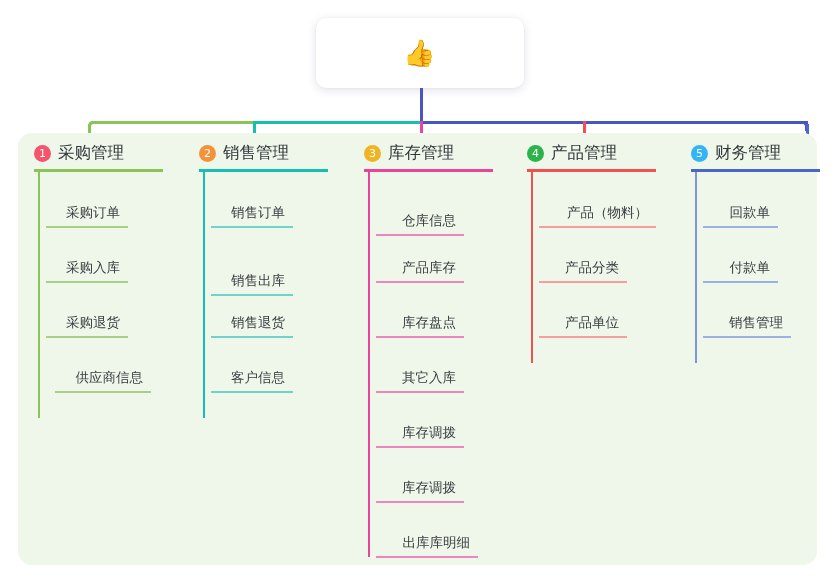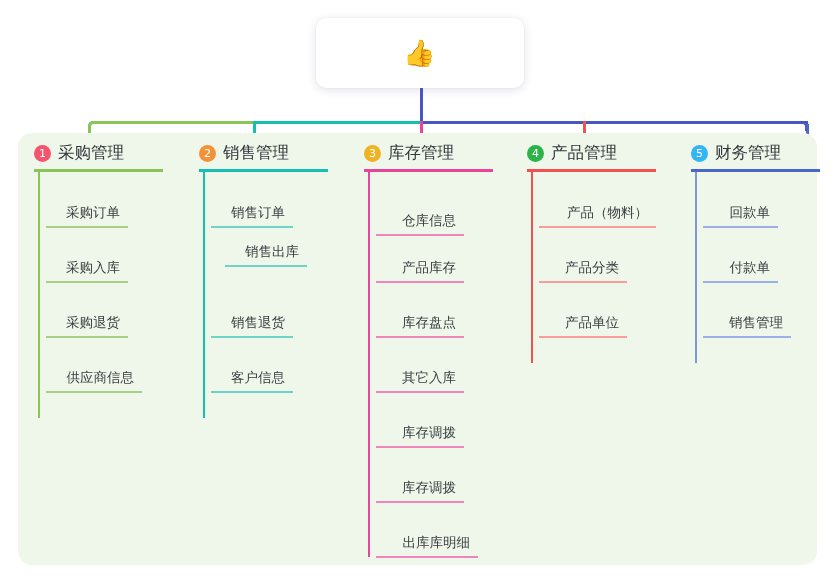--- a/index.html
+++ b/index.html
@@ -92,39 +92,39 @@
         <span class="item-rule" style="background:#a8cf86;width:82px;"></span>
       </div>
       <div class="item" style="top:126px;">
         <span class="item-label">采购入库</span>
         <span class="item-rule" style="background:#a8cf86;width:82px;"></span>
       </div>
       <div class="item" style="top:181px;">
         <span class="item-label">采购退货</span>
         <span class="item-rule" style="background:#a8cf86;width:82px;"></span>
       </div>
-      <div class="item" style="top:236px;">
+      <div class="item" style="top:236px;margin-left:9px;">
         <span class="item-label">供应商信息</span>
         <span class="item-rule" style="background:#a8cf86;width:96px;"></span>
       </div>
     </div>
 
     <div class="col" style="left:181px;width:152px;">
       <div class="col-head">
         <span class="badge" style="background:#f29339;">2</span>
         <span class="col-title">销售管理</span>
       </div>
       <div class="head-rule" style="width:129px;background:#17bfb0;"></div>
       <div class="spine" style="left:4px;height:246px;background:#17bfb0;"></div>
 
       <div class="item" style="top:71px;">
         <span class="item-label">销售订单</span>
         <span class="item-rule" style="background:#6fd3c9;width:82px;"></span>
       </div>
-      <div class="item" style="top:110px;margin-left:14px;">
+      <div class="item" style="top:139px;">
         <span class="item-label">销售出库</span>
         <span class="item-rule" style="background:#6fd3c9;width:82px;"></span>
       </div>
       <div class="item" style="top:181px;">
         <span class="item-label">销售退货</span>
         <span class="item-rule" style="background:#6fd3c9;width:82px;"></span>
       </div>
       <div class="item" style="top:236px;">
         <span class="item-label">客户信息</span>
         <span class="item-rule" style="background:#6fd3c9;width:82px;"></span>

